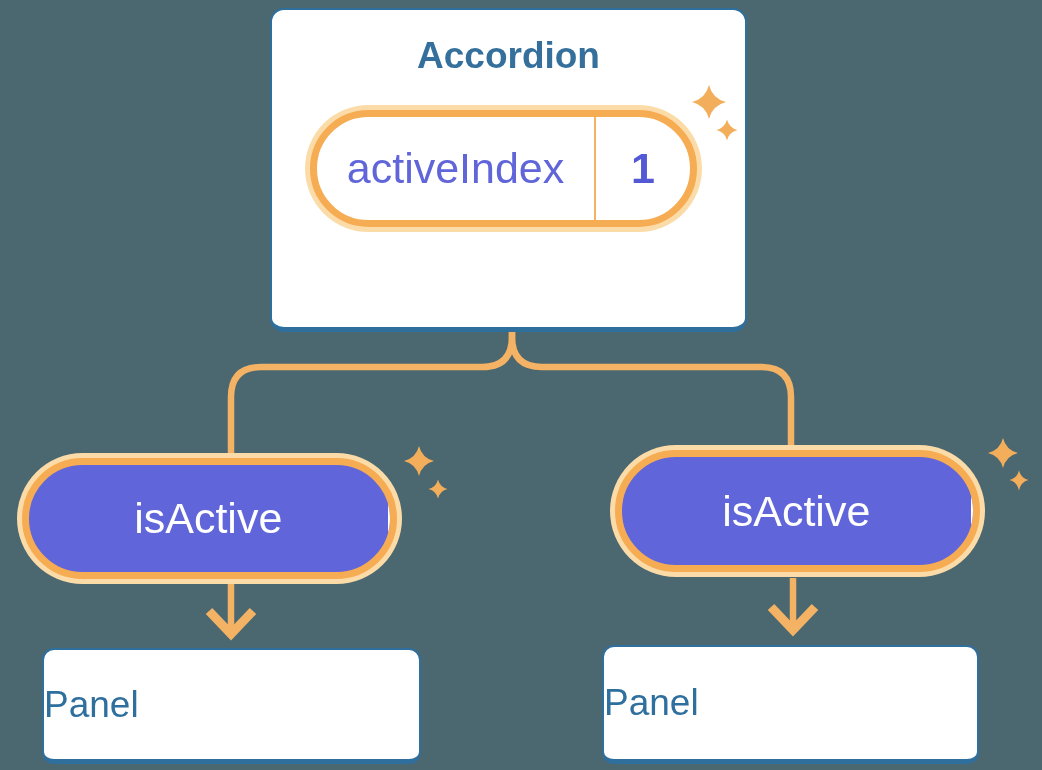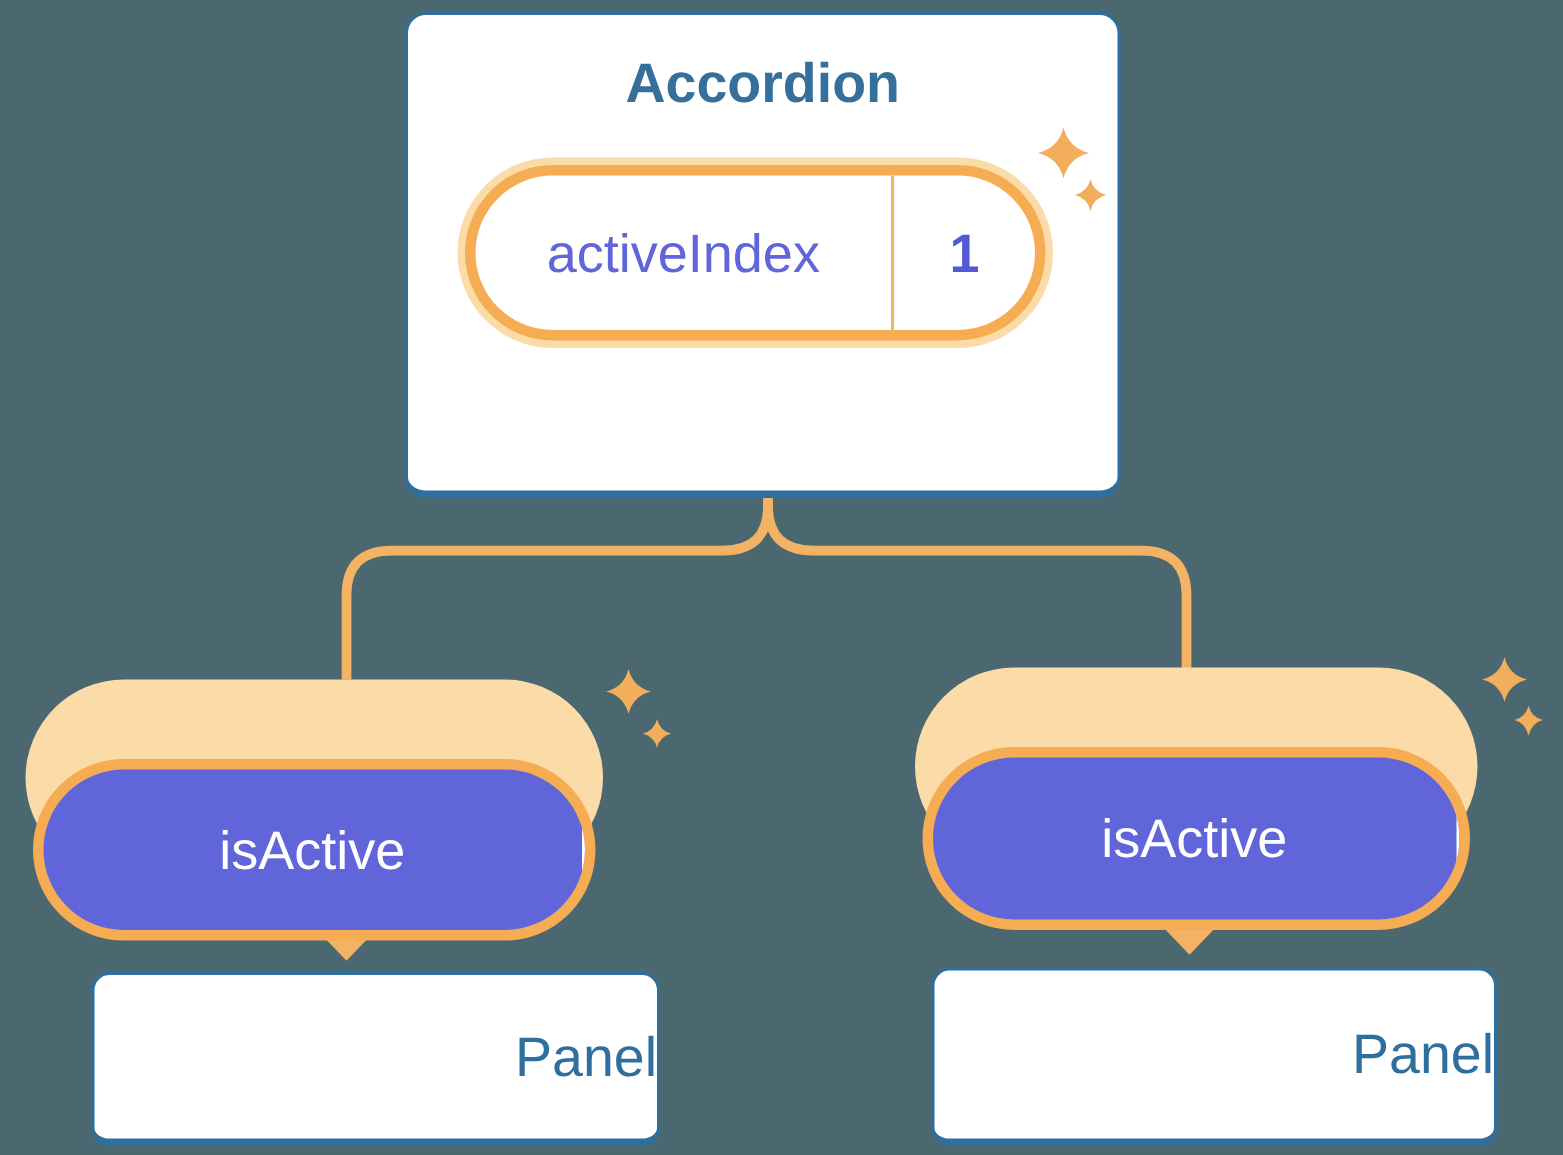--- a/index.html
+++ b/index.html
@@ -50,47 +50,46 @@
   .pill {
     width: 100%; height: 100%;
     border-radius: 70px;
     border: 7px solid #F6AC52;
     display: flex;
     align-items: center;
     box-sizing: border-box;
     overflow: hidden;
   }
   .white-pill  { background: #ffffff; }
-  .purple-pill { background: #6065DA; margin-top: 48px; }
+  .purple-pill { background: #6065DA; }
 
   .seg {
     display: flex;
     align-items: center;
     justify-content: center;
-    font-size: 36px;
+    font-size: 43px;
     white-space: nowrap;
   }
   .white-pill .seg-name  { flex: 2.95; color: #6065D9; }
   .white-pill .seg-value { flex: 1;    color: #5359D4; font-weight: 700; }
   .purple-pill .seg-name  { flex: 1.47; color: #ffffff; }
   .purple-pill .seg-value { flex: 1;    color: #ffffff; font-weight: 700; }
 
   .divider { align-self: stretch; }
   .orange-div { width: 2px;   background: #F3B264; }
   .white-div  { width: 2.5px; background: #ffffff; }
 
   .prop-pill-left  { left: 17px;  top: 453px; width: 385px; height: 131px; }
   .prop-pill-right { left: 610px; top: 445px; width: 375px; height: 132px; }
 
   .panel {
     display: flex;
     align-items: center;
-    justify-content: flex-end;
+    justify-content: flex-start;
     border-radius: 12px;
-    margin-left: 19px;
   }
   .panel-left  { left: 42px;  top: 648px; width: 379px; height: 116px; }
   .panel-right { left: 602px; top: 645px; width: 377px; height: 119px; }
   .panel-label {
     font-size: 37px;
     font-weight: 500;
     color: #2F6F9E;
   }
 
   .line { stroke: #F3B264; stroke-width: 6.5; fill: none; }

